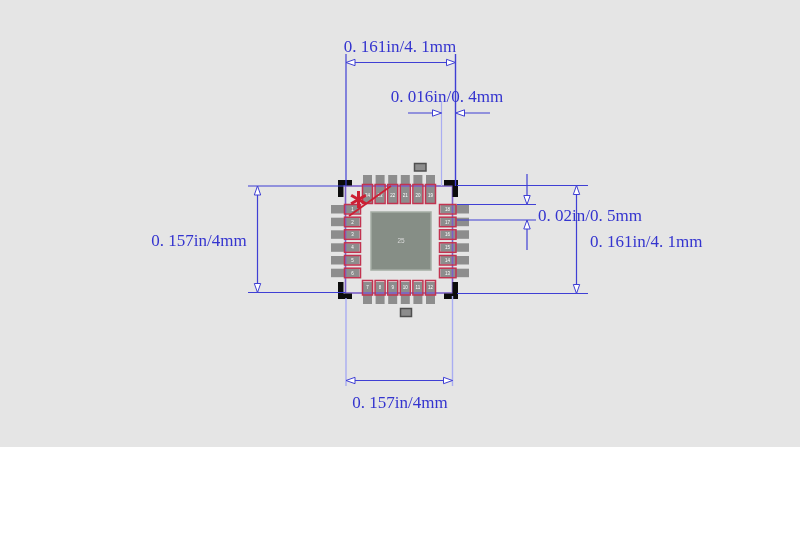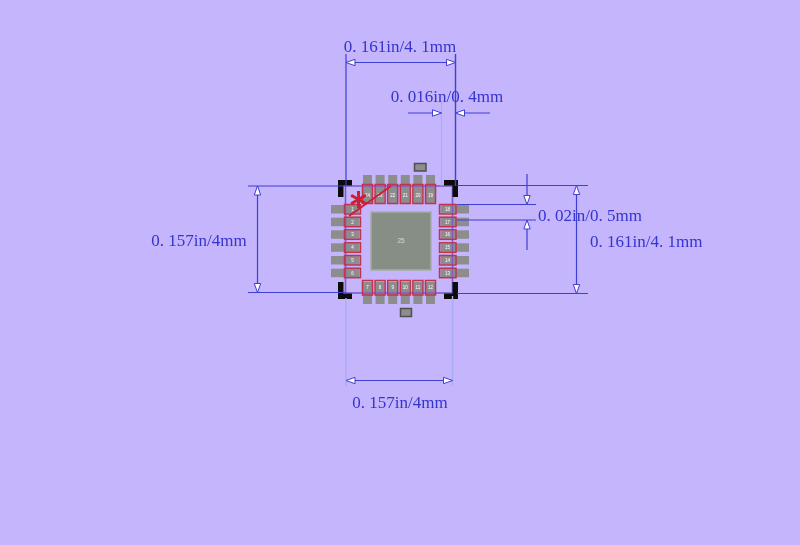--- a/index.html
+++ b/index.html
@@ -1,19 +1,19 @@
 <!DOCTYPE html>
 <html><head>
 <meta charset="utf-8">
 <style>
   html,body { margin:0; padding:0; background:#fff; }
   #canvas {
     position:relative;
-    width:800px; height:545px;
-    background:#c4b5fd;
+    width:800px; height:447px;
+    background:#e5e5e5;
     overflow:hidden;
     font-family:"Liberation Serif", serif;
   }
   svg { display:block; }
   .dim-label {
     font-family:"Liberation Serif", serif;
     font-size:17px;
     fill:#3434cf;
   }
   .pin-num {

